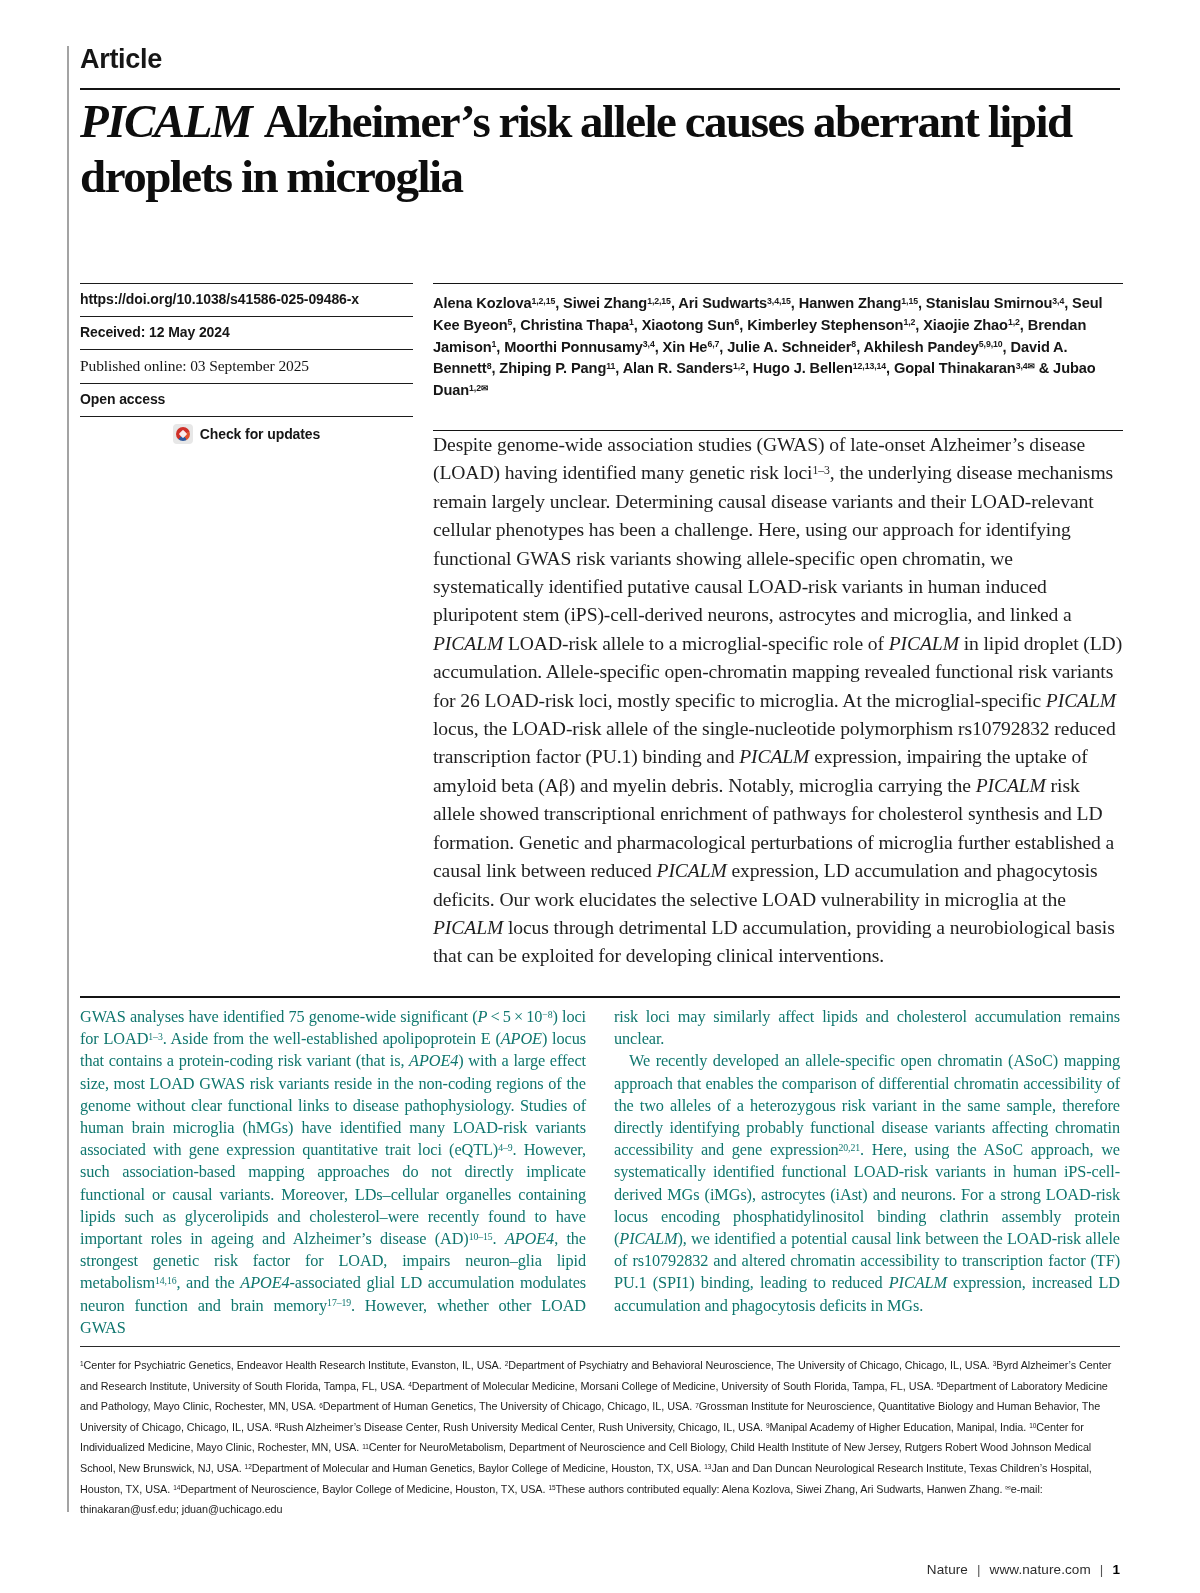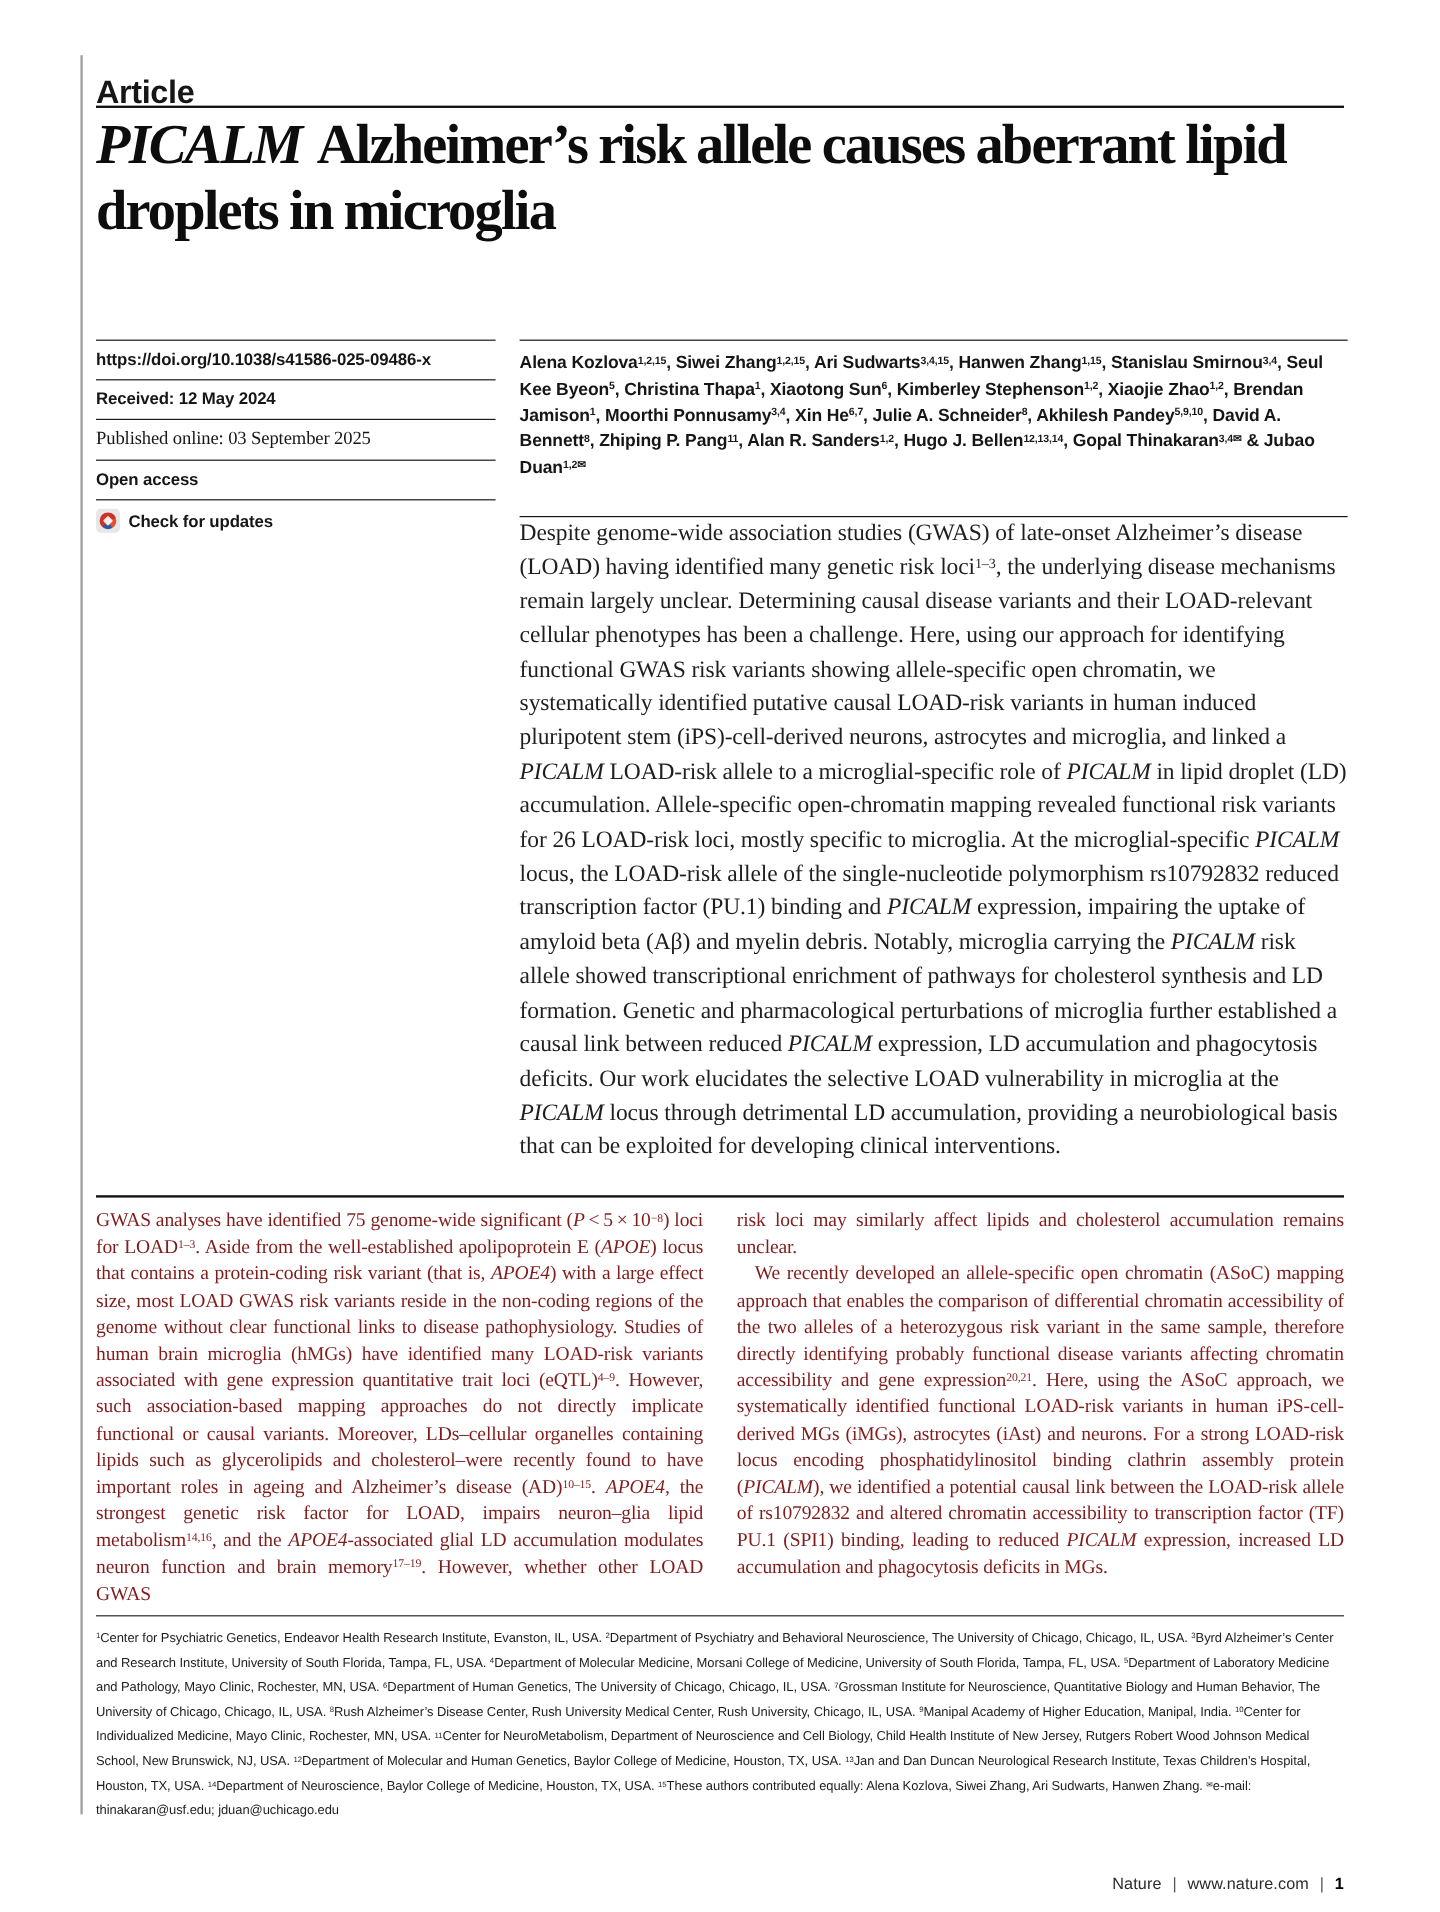--- a/index.html
+++ b/index.html
@@ -4,33 +4,33 @@
 <style>
   html,body{margin:0;padding:0;background:#ffffff;}
   .page{position:relative;width:1200px;height:1593px;background:#fff;overflow:hidden;
         font-family:"Liberation Sans",sans-serif;color:#161616;
         -webkit-font-smoothing:antialiased;}
 
   
   .margin-rule{position:absolute;left:67px;top:46px;width:2px;height:1466px;background:#a3a3a3;}
 
   
-  .kicker{position:absolute;left:80px;top:44px;font-size:27px;font-weight:700;letter-spacing:-0.3px;margin-top:18px;}
+  .kicker{position:absolute;left:80px;top:44px;font-size:27px;font-weight:700;letter-spacing:-0.3px;}
   .kicker-rule{position:absolute;left:80px;top:88px;width:1040px;height:2px;background:#141414;}
   .title{position:absolute;left:80px;top:94px;width:1045px;margin:0;
          font-family:"Liberation Serif",serif;font-weight:700;
          font-size:47px;line-height:55px;letter-spacing:-1.5px;word-spacing:-1px;color:#0d0d0d;}
   .title i{padding-right:6px;}
 
   
   .meta{position:absolute;left:80px;top:283px;width:333px;}
   .meta-row{border-top:1.4px solid #1b1b1b;padding:7px 0 8px;min-height:17px;
             font-size:14px;font-weight:700;letter-spacing:-0.1px;}
   .meta-row.serif{font-family:"Liberation Serif",serif;font-weight:400;font-size:15.5px;}
-  .meta-row.check{display:flex;align-items:center;gap:7px;}
+  .meta-row.check{display:flex;align-items:center;gap:7px;justify-content:center;}
   .cm-badge{display:inline-flex;align-items:center;justify-content:center;width:20px;height:20px;
             background:#e7e7e7;border-radius:4px;flex:0 0 auto;}
   .cm-circle{position:relative;width:14px;height:14px;border-radius:50%;
              background:conic-gradient(from 150deg,#30599c 0 20%,#cf3029 20% 78%,#e0522f 78% 100%);}
   .cm-circle::after{content:"";position:absolute;left:4px;top:4px;width:6px;height:6px;
              border-radius:1px;background:#fff;transform:rotate(45deg);opacity:.9;}
 
   
   .authors{position:absolute;left:433px;top:283px;width:690px;
            border-top:1.6px solid #141414;padding-top:9px;
@@ -40,21 +40,21 @@
   
   .abstract{position:absolute;left:433px;top:430px;width:690px;
             border-top:1.6px solid #141414;
             font-family:"Liberation Serif",serif;font-size:19.6px;line-height:28.4px;
             color:#1f1f1f;letter-spacing:-0.1px;}
 
   
   .body-rule{position:absolute;left:80px;top:996px;width:1040px;height:1.6px;background:#141414;}
   .col{position:absolute;top:1006px;width:506px;
        font-family:"Liberation Serif",serif;font-size:16.3px;line-height:22.2px;
-       color:#7f1d1d;text-align:justify;letter-spacing:-0.1px;}
+       color:#0f766e;text-align:justify;letter-spacing:-0.1px;}
   .col-left{left:80px;}
   .col-right{left:614px;}
   .col p{margin:0;}
   .col p.indent{text-indent:15px;}
   sup{font-size:60%;line-height:0;vertical-align:baseline;position:relative;top:-0.45em;}
 
   
   .affils{position:absolute;left:80px;top:1346px;width:1040px;
           border-top:1.2px solid #2a2a2a;padding-top:8px;
           font-size:10.8px;line-height:20.6px;letter-spacing:-0.05px;color:#1d1d1d;}

